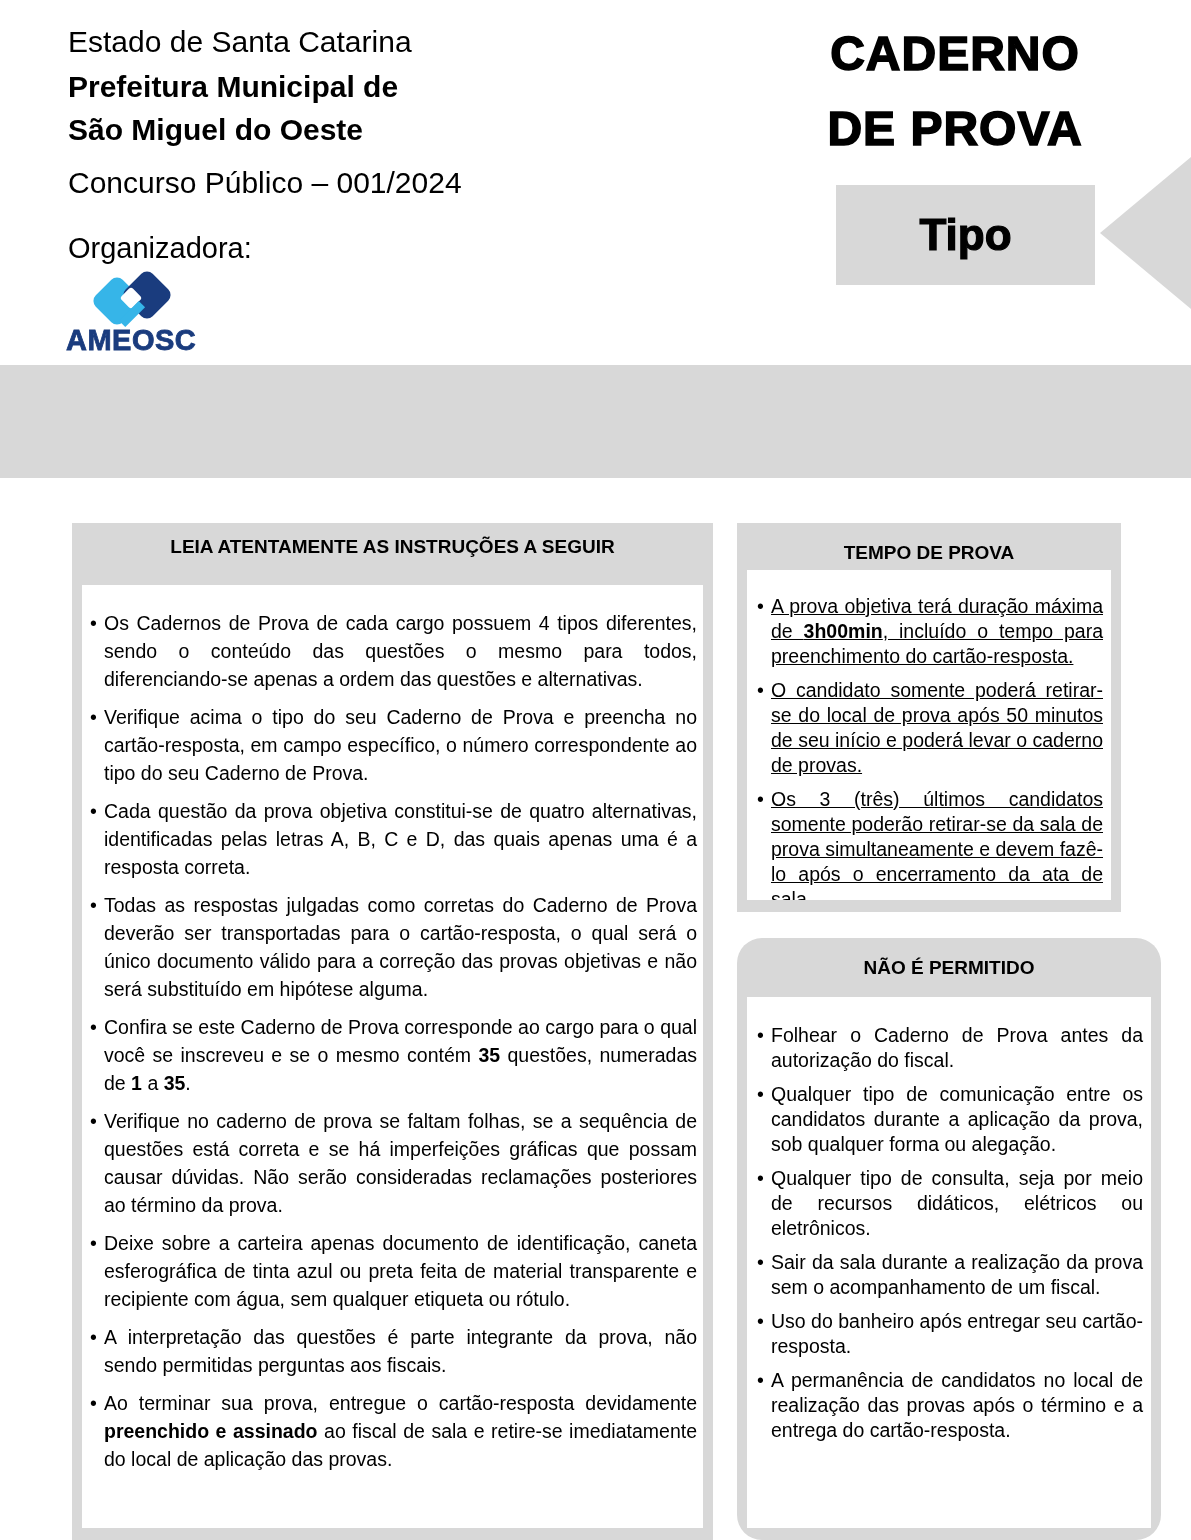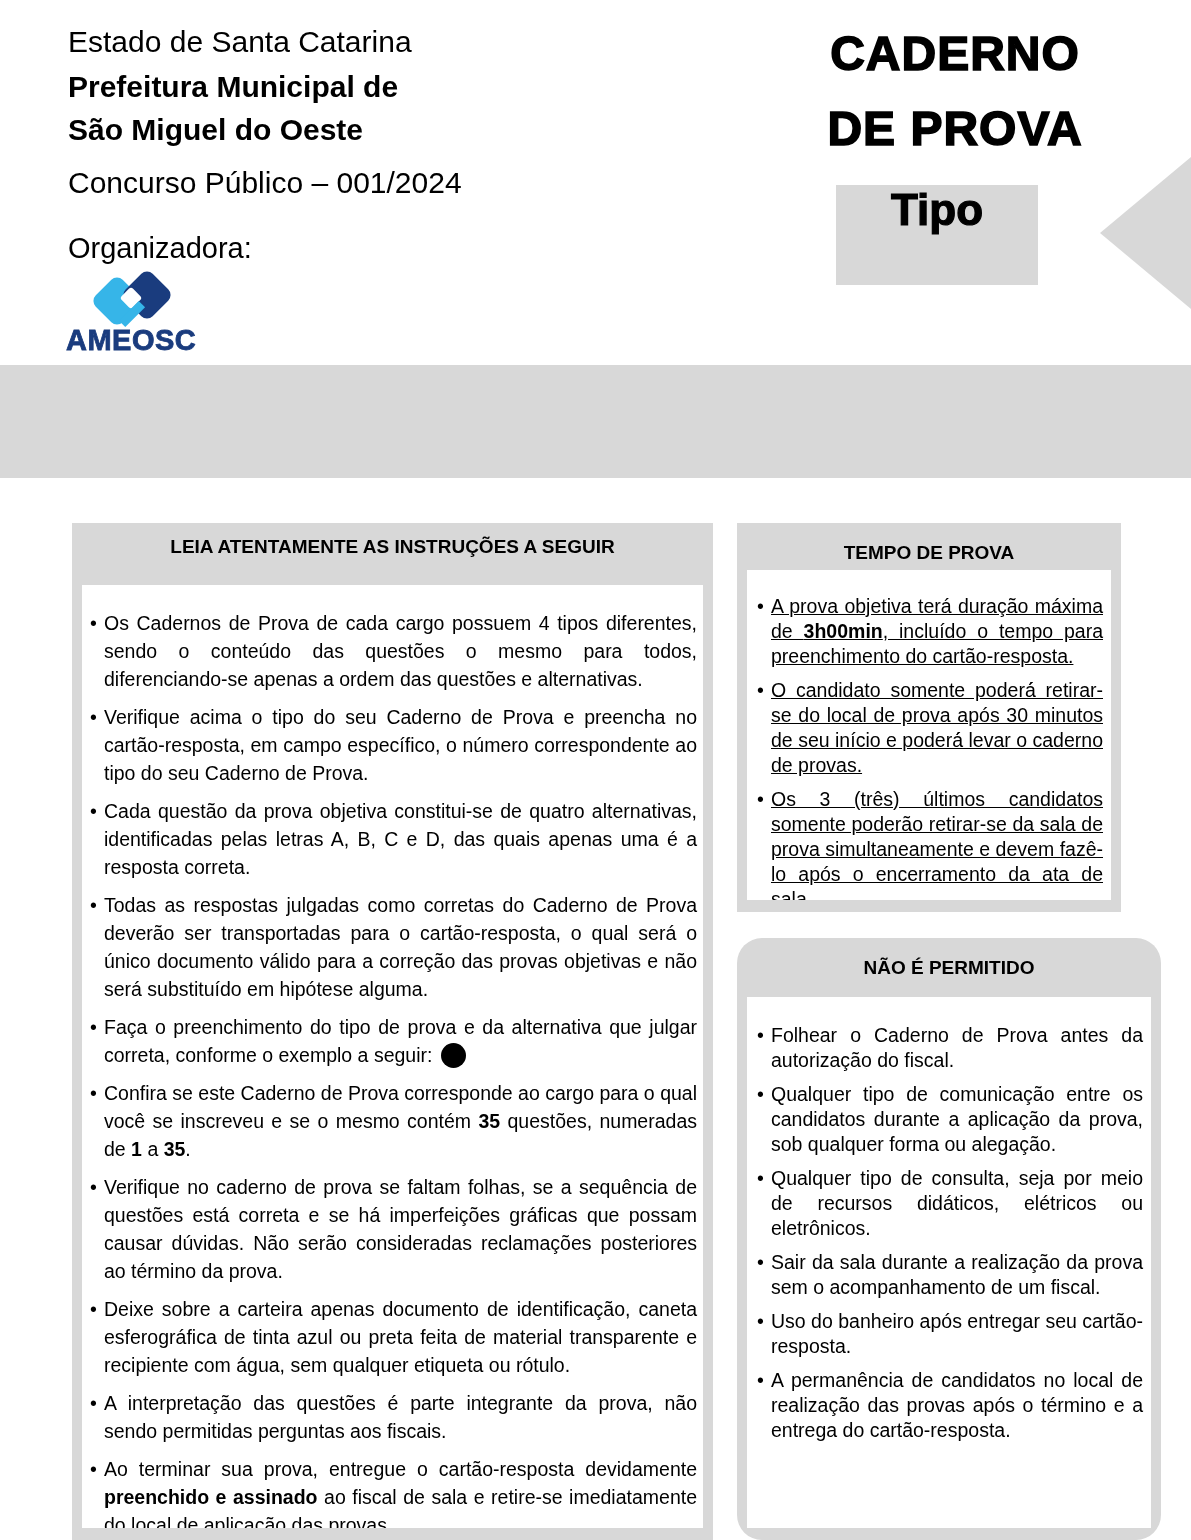--- a/index.html
+++ b/index.html
@@ -23,22 +23,22 @@
   }
 
   
   .booklet-title {
     left:770px; top:16px; width:370px; text-align:center;
     font-weight:900; font-size:48px; line-height:75px; letter-spacing:1px;
     -webkit-text-stroke:1.6px #000;
   }
   .booklet-title div { white-space:nowrap; }
   .type-box {
-    left:836px; top:185px; width:202px; height:100px;
-    display:flex; justify-content:center;
+    left:836px; top:185px; width:259px; height:100px;
+    display:flex; align-items:center; justify-content:center;
   }
   .type-label {
     font-weight:900; font-size:44px; -webkit-text-stroke:1.2px #000;
   }
   .left-arrow {
     left:1100px; top:157px; width:91px; height:152px;
     clip-path:polygon(100% 0, 0 50%, 100% 100%);
     background:var(--gray,#d8d8d8);
   }
 
@@ -121,36 +121,35 @@
 <div class="abs band gray-bg"></div>
 
 <div class="abs box" id="box-instructions">
   <div class="box-title">LEIA ATENTAMENTE AS INSTRUÇÕES A SEGUIR</div>
   <div class="box-body">
     <ul>
         <li>Os Cadernos de Prova de cada cargo possuem 4 tipos diferentes, sendo o conteúdo das questões o mesmo para todos, diferenciando-se apenas a ordem das questões e alternativas.</li>
         <li>Verifique acima o tipo do seu Caderno de Prova e preencha no cartão-resposta, em campo específico, o número correspondente ao tipo do seu Caderno de Prova.</li>
         <li>Cada questão da prova objetiva constitui-se de quatro alternativas, identificadas pelas letras A, B, C e D, das quais apenas uma é a resposta correta.</li>
         <li>Todas as respostas julgadas como corretas do Caderno de Prova deverão ser transportadas para o cartão-resposta, o qual será o único documento válido para a correção das provas objetivas e não será substituído em hipótese alguma.</li>
-        <li>Faça o preenchimento do tipo de prova e da alternativa que julgar correta, conforme o exemplo a seguir: <span class="dot"></span></li>
         <li>Confira se este Caderno de Prova corresponde ao cargo para o qual você se inscreveu e se o mesmo contém <b>35</b> questões, numeradas de <b>1</b> a <b>35</b>.</li>
         <li>Verifique no caderno de prova se faltam folhas, se a sequência de questões está correta e se há imperfeições gráficas que possam causar dúvidas. Não serão consideradas reclamações posteriores ao término da prova.</li>
         <li>Deixe sobre a carteira apenas documento de identificação, caneta esferográfica de tinta azul ou preta feita de material transparente e recipiente com água, sem qualquer etiqueta ou rótulo.</li>
         <li>A interpretação das questões é parte integrante da prova, não sendo permitidas perguntas aos fiscais.</li>
         <li>Ao terminar sua prova, entregue o cartão-resposta devidamente <b>preenchido e assinado</b> ao fiscal de sala e retire-se imediatamente do local de aplicação das provas.</li>
       </ul>
   </div>
 </div>
 
 <div class="abs box" id="box-time">
   <div class="box-title">TEMPO DE PROVA</div>
   <div class="box-body narrow">
     <ul>
         <li>A prova objetiva terá duração máxima de <b>3h00min</b>, incluído o tempo para preenchimento do cartão-resposta.</li>
-        <li>O candidato somente poderá́ retirar-se do local de prova após 30 minutos de seu início e poderá́ levar o caderno de provas.</li>
+        <li>O candidato somente poderá́ retirar-se do local de prova após 50 minutos de seu início e poderá́ levar o caderno de provas.</li>
         <li>Os 3 (três) últimos candidatos somente poderão retirar-se da sala de prova simultaneamente e devem fazê-lo após o encerramento da ata de sala.</li>
       </ul>
   </div>
 </div>
 
 <div class="abs box" id="box-notallowed">
   <div class="box-title">NÃO É PERMITIDO</div>
   <div class="box-body narrow">
     <ul>
         <li>Folhear o Caderno de Prova antes da autorização do fiscal.</li>

